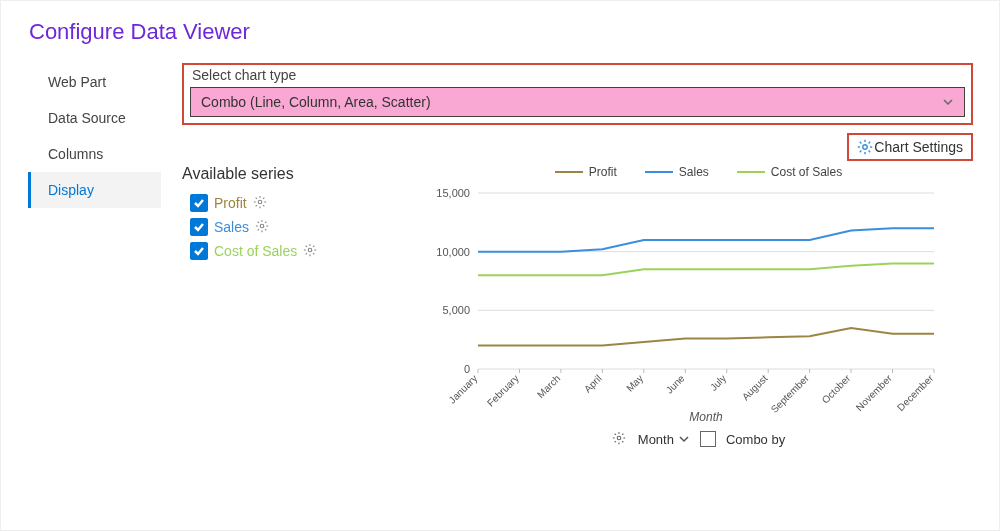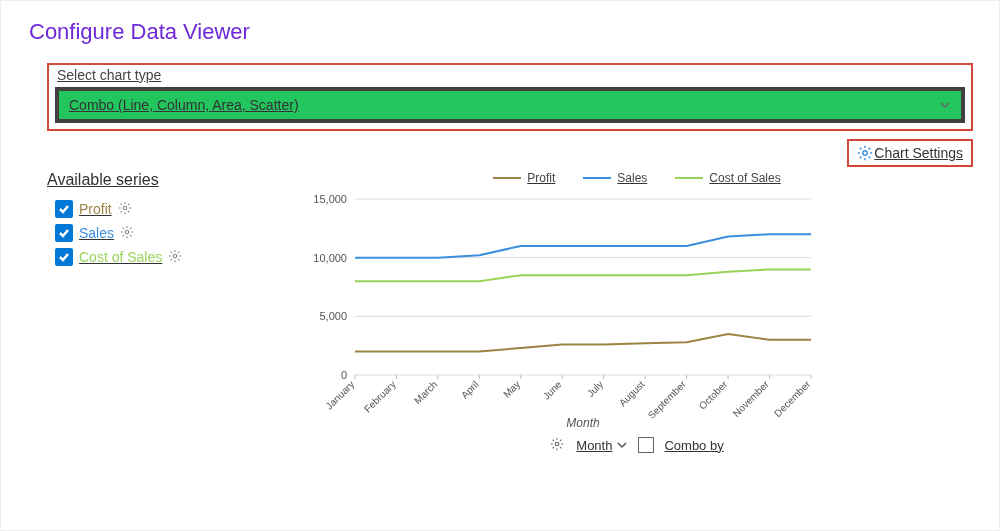--- a/index.html
+++ b/index.html
@@ -28,38 +28,38 @@
     padding: 10px 16px 10px 20px;
     color: #444; cursor: pointer;
     font-size: 14px;
   }
   .side-item.active {
     color: #0078d7;
     background: #f3f3f3;
     border-left: 3px solid #0078d7;
     padding-left: 17px;
   }
-  .main { flex: 1; padding-left: 20px; min-width: 0; text-decoration: underline; }
+  .main { flex: 1; padding-left: 20px; min-width: 0; }
   .hl-red { border: 2px solid #d0483a; }
   .select-block { padding: 2px 6px 6px 6px; margin-bottom: 8px; }
   .field-label { font-size: 14px; color: #444; margin: 0 0 4px 2px; }
   .select {
     display: flex; align-items: center; justify-content: space-between;
-    border: 4px solid #404040; padding: 6px 10px;
+    border: 1px solid #404040; padding: 6px 10px;
     font-size: 14px; color: #333; cursor: pointer;
-    background: #22c55e;
+    background: #f9a8d4;
   }
   .chevron { width: 12px; height: 12px; display: inline-flex; align-items:center; justify-content:center; }
   .top-right-row { display: flex; justify-content: flex-end; margin-bottom: 4px; }
   .chart-settings-btn {
     display: inline-flex; align-items: center; gap: 1px;
     padding: 4px 8px; cursor: pointer; color: #333;
   }
   .gear { width: 16px; height: 16px; display: inline-block; }
-  .content-row { display: flex; gap: 24px; }
+  .content-row { display: flex; gap: 12px; }
   .series-panel { width: 230px; flex: 0 0 auto; }
   .series-title { font-size: 16px; color: #333; margin: 0 0 8px 0; font-weight: 400; }
   .series-item { display: flex; align-items: center; gap: 6px; padding: 3px 0 3px 8px; }
   .chk {
     width: 18px; height: 18px; background: #0078d7; border-radius: 2px;
     display: inline-flex; align-items: center; justify-content: center;
   }
   .chk svg { stroke: #fff; fill: none; stroke-width: 2.5; }
   .series-name { cursor: pointer; }
   .chart-area { flex: 1; min-width: 0; }
@@ -82,20 +82,26 @@
   }
   .axis-title { font-size: 12px; fill: #555; font-style: italic; text-anchor: middle; }
 </style>
 </head>
 <body>
 
 <div class="page">
   <h1 class="page-title">Configure Data Viewer</h1>
 
   <div class="body-row">
+    <nav class="sidebar">
+      <div class="side-item"><span>Web Part</span></div>
+      <div class="side-item"><span>Data Source</span></div>
+      <div class="side-item"><span>Columns</span></div>
+      <div class="side-item active"><span>Display</span></div>
+    </nav>
 
     <div class="main">
 
       <div class="hl-red select-block">
         <div class="field-label">Select chart type</div>
         <div class="select">
           <span>Combo (Line, Column, Area, Scatter)</span>
           <span class="chevron">
             <svg viewBox="0 0 12 12" width="12" height="12">
                 <path d="M2 4 L6 8 L10 4" fill="none" stroke="#666" stroke-width="1.5"></path>

